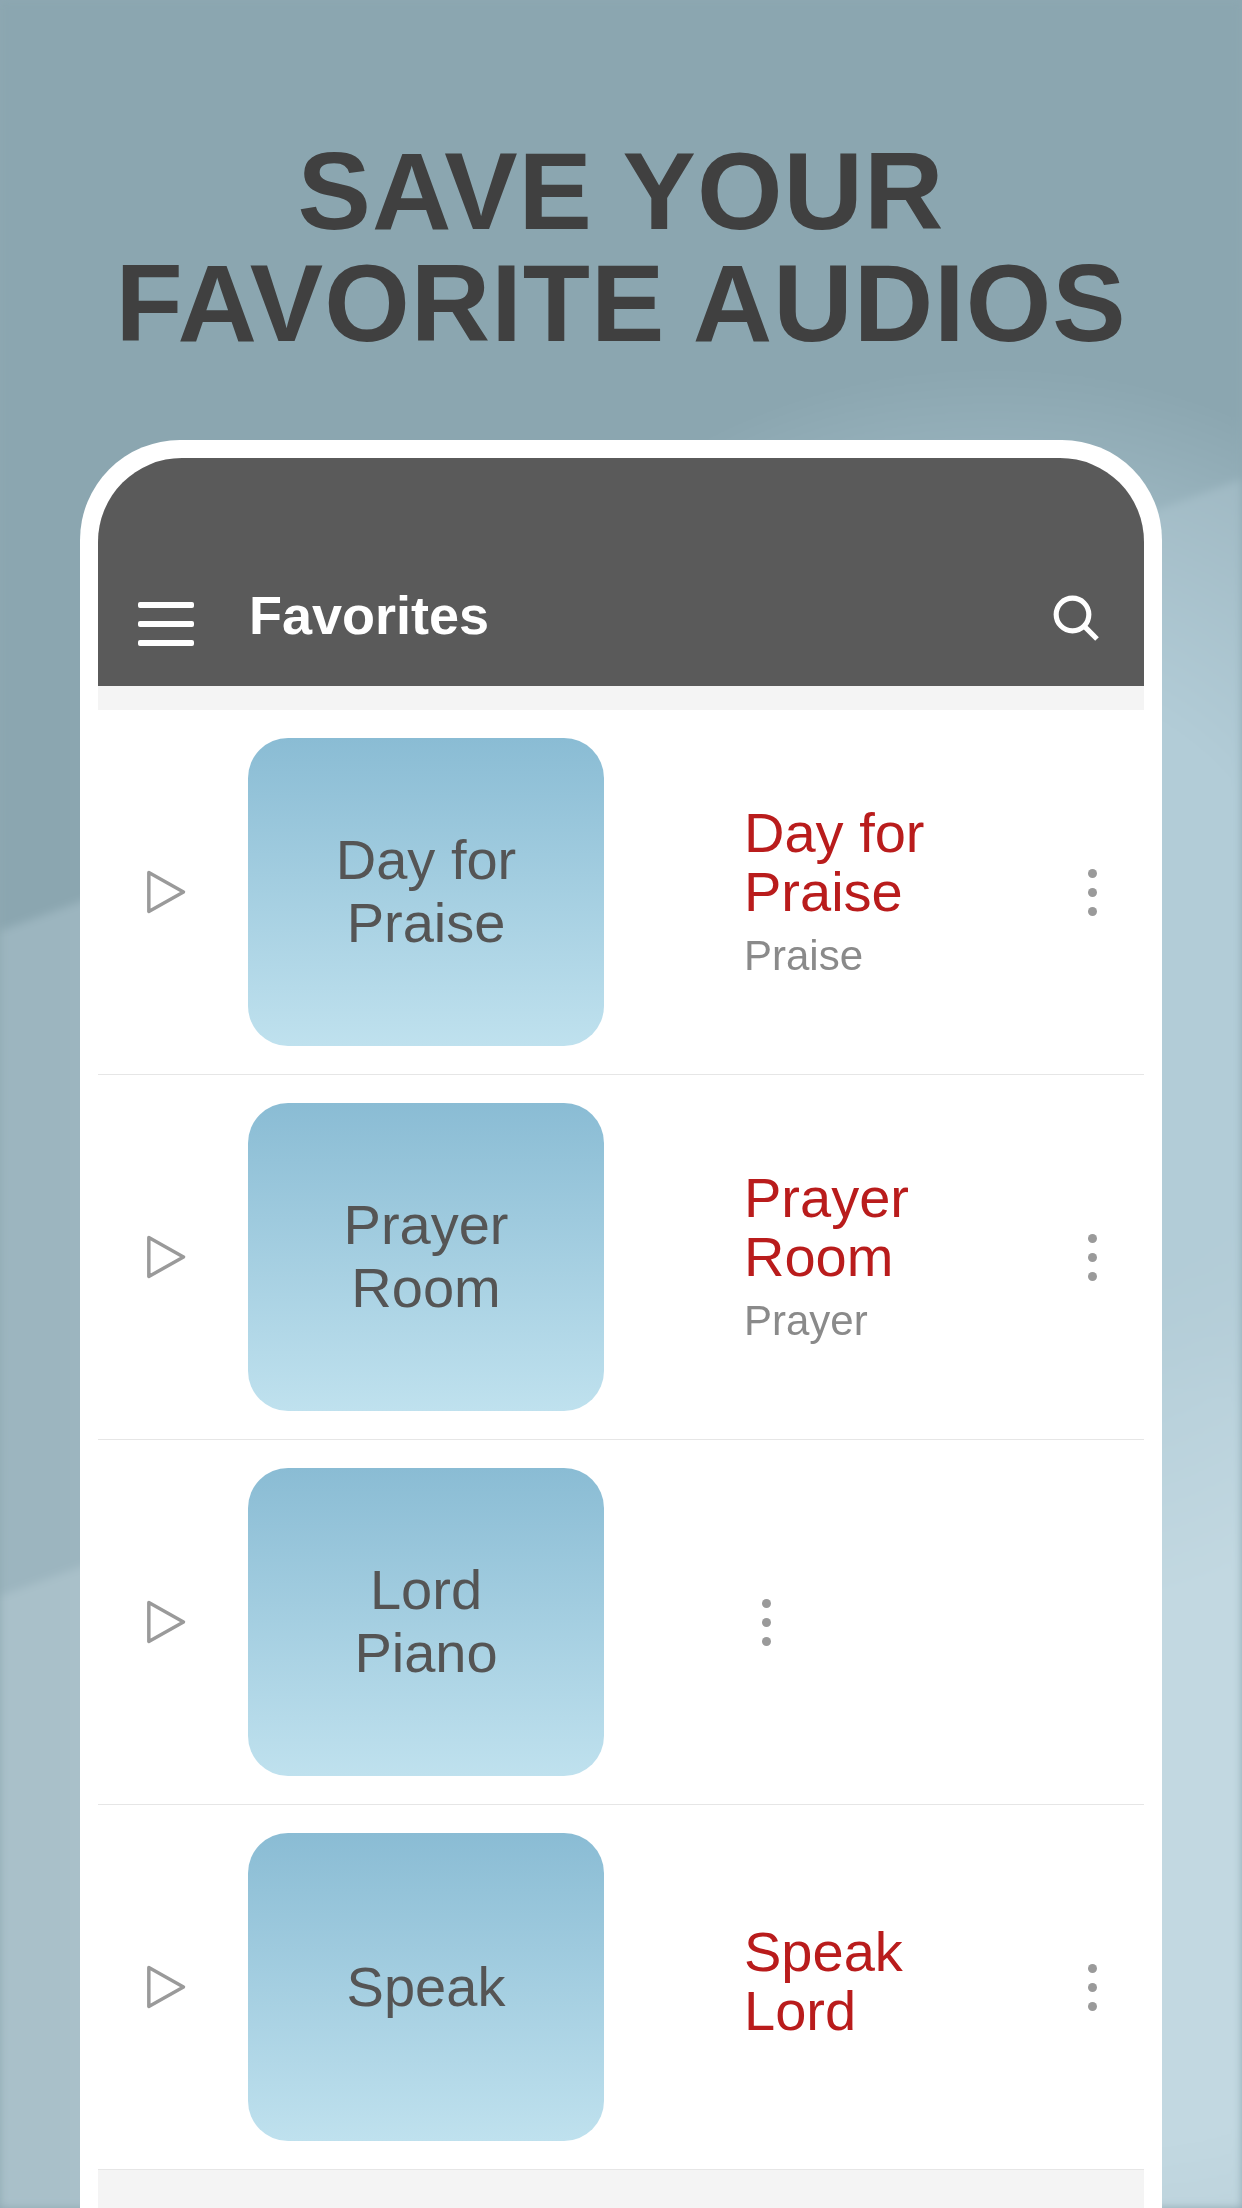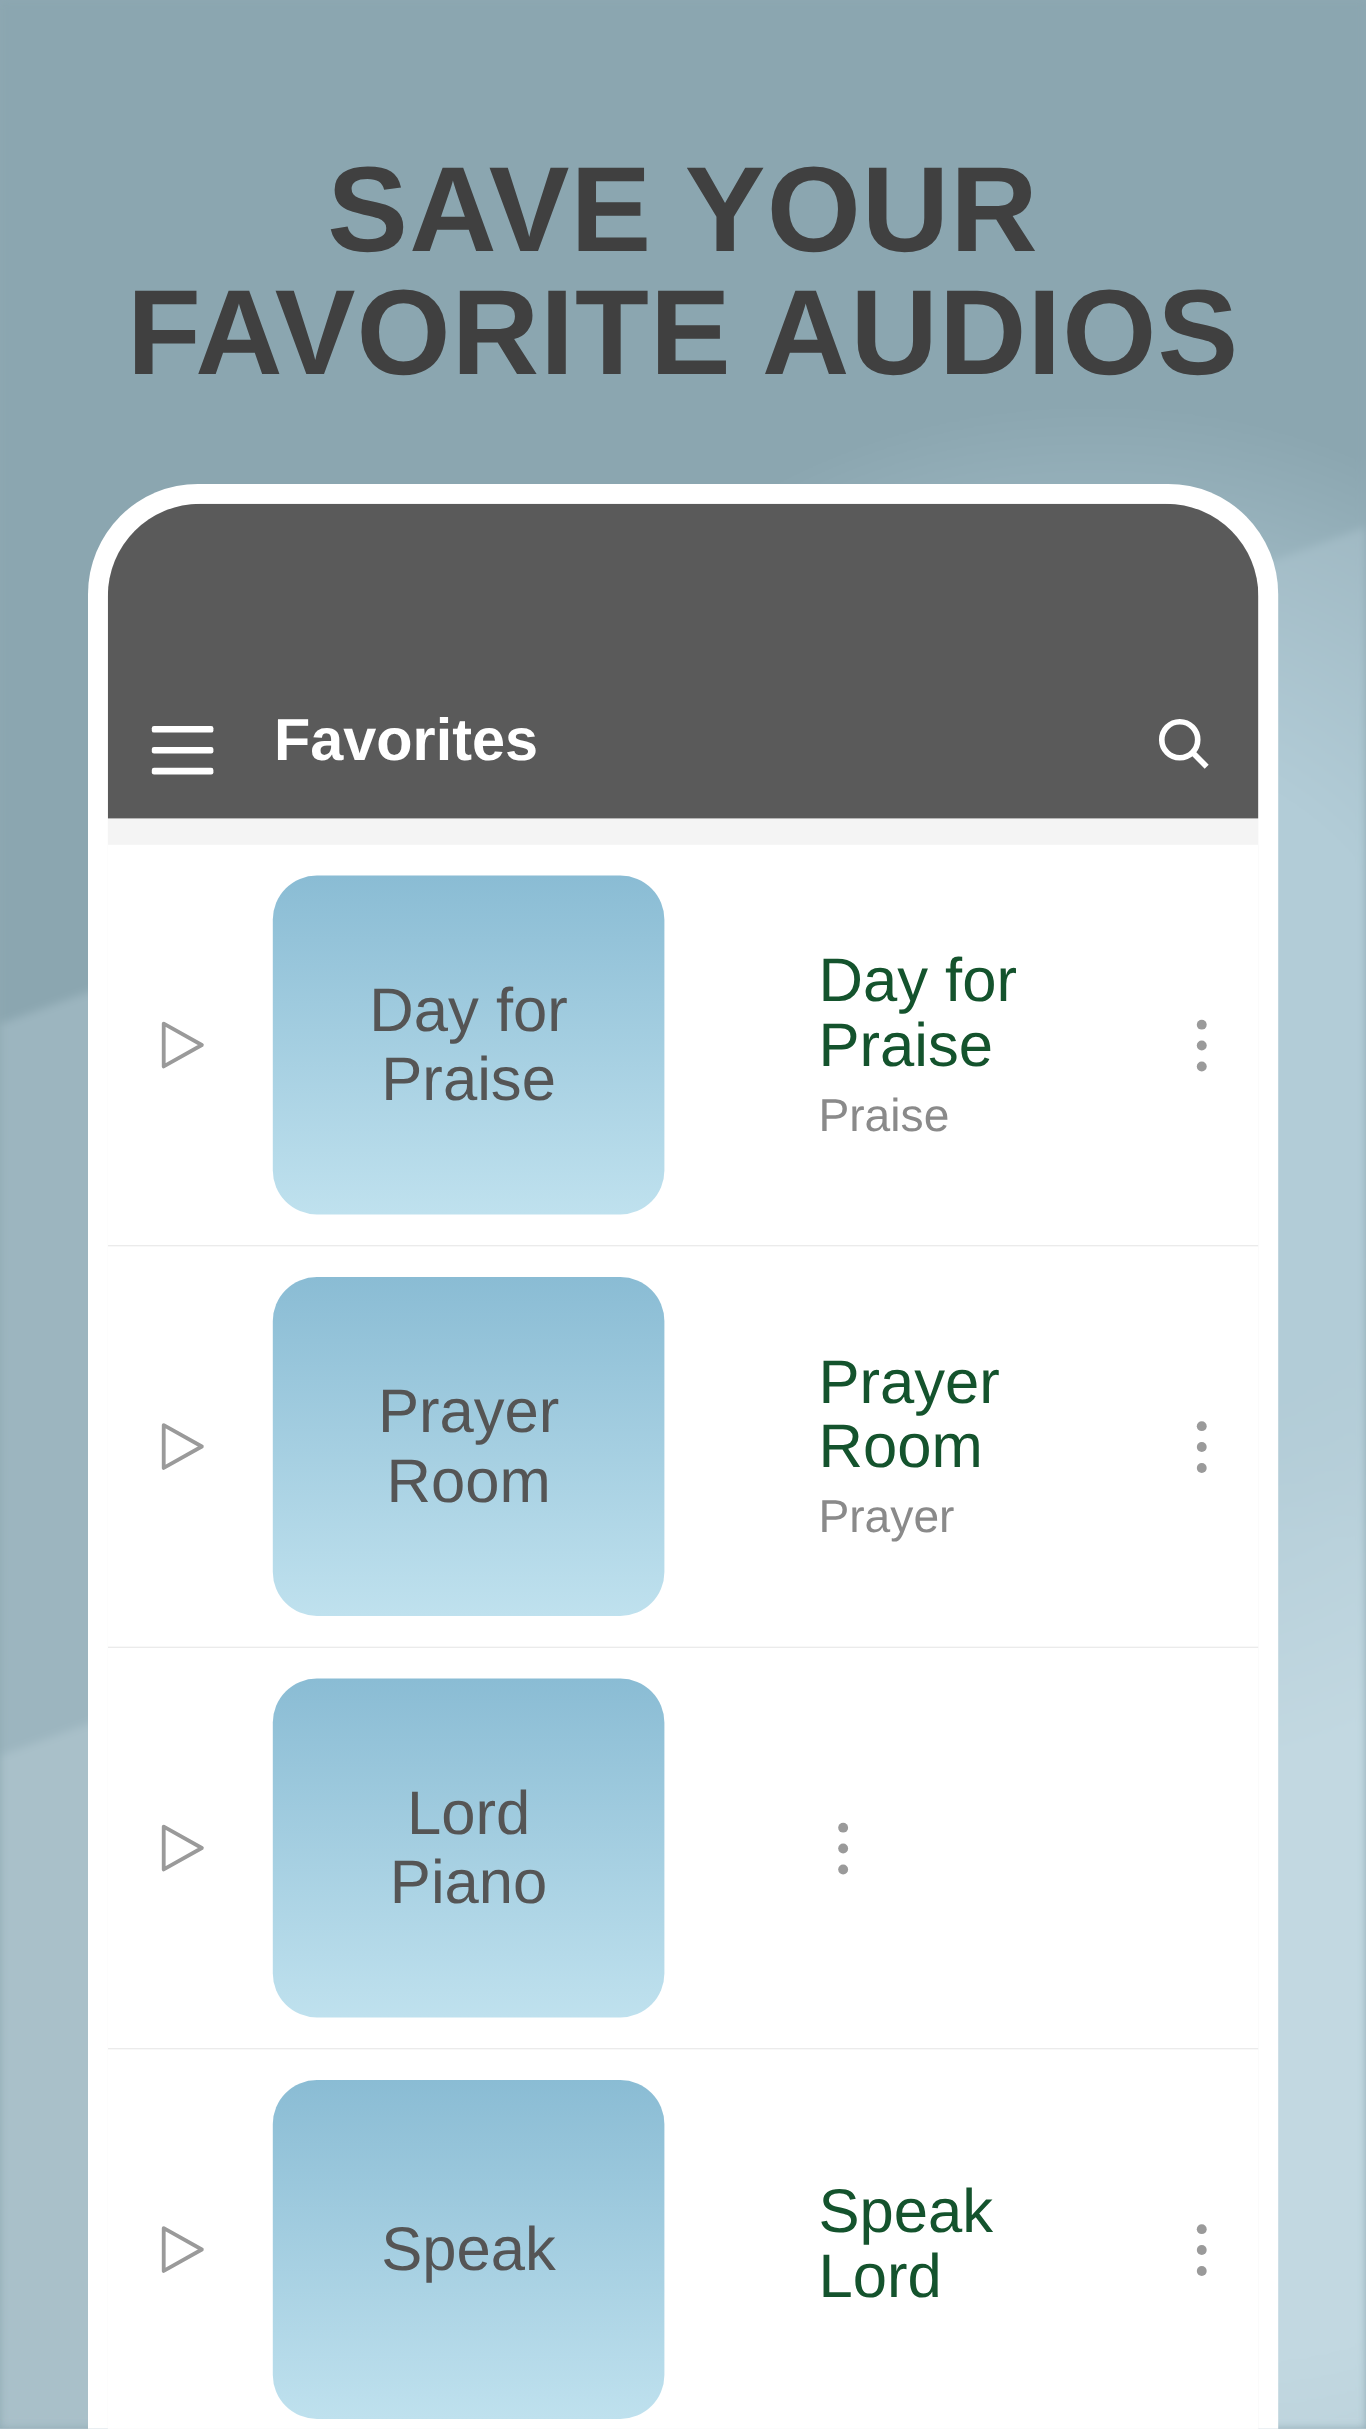--- a/index.html
+++ b/index.html
@@ -40,21 +40,21 @@
     padding: 18px 18px 0 18px;
   }
   .phone-inner {
     width: 100%;
     height: 100%;
     border-radius: 84px 84px 0 0;
     overflow: hidden;
     background: #f4f4f4;
   }
   .appbar {
-    height: 286px;
+    height: 228px;
     background: #5a5a5a;
     display: flex;
     align-items: flex-end;
     padding: 0 40px 40px 40px;
     gap: 55px;
   }
   .burger {
     width: 56px; height: 44px;
     display: flex; flex-direction: column; justify-content: space-between;
     cursor: pointer;
@@ -97,21 +97,21 @@
     flex-shrink: 0;
     margin-left: 18px;
     margin-right: 100px;
   }
   .meta {
     flex: 1;
     min-width: 0;
   }
   .title {
     font-size: 56px;
-    color: #14532d;
+    color: #b91c1c;
     line-height: 1.05;
     margin-bottom: 10px;
   }
   .subtitle {
     font-size: 42px;
     color: #8a8a8a;
   }
   .more {
     width: 44px;
     display: flex; flex-direction: column; gap: 10px; align-items: center;

